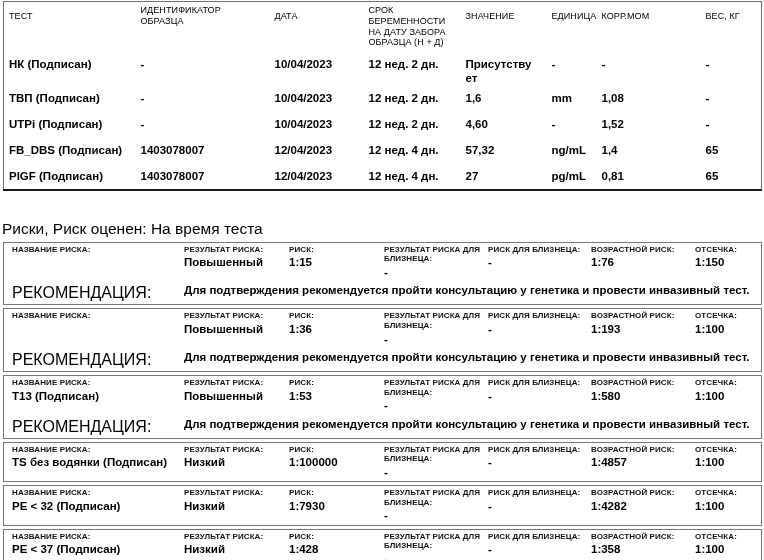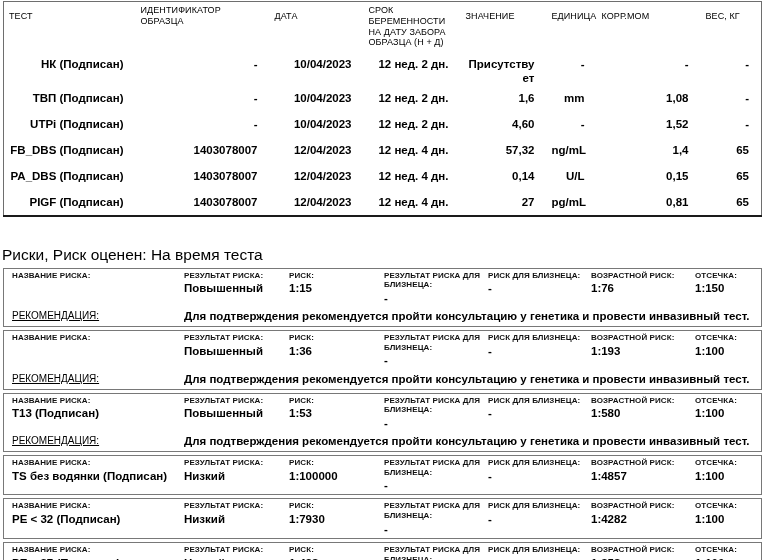--- a/index.html
+++ b/index.html
@@ -14,39 +14,39 @@
   table.tests col.c3{width:94px}
   table.tests col.c4{width:97px}
   table.tests col.c5{width:86px}
   table.tests col.c6{width:50px}
   table.tests col.c7{width:104px}
   table.tests col.c8{width:auto}
   table.tests th{padding:3px 4px 2px 5px;height:30px;vertical-align:top;text-align:left;font-weight:400;}
   table.tests th .hdr{display:inline-block;font-size:9px;line-height:1.2;letter-spacing:.1px;}
   table.tests th .hdr-sample_id{max-width:88px;}
   table.tests td.val{font-size:11.5px;font-weight:700;line-height:1.15;
-    padding:7px 12px 0 5px;height:19px;vertical-align:top;text-align:right;}
+    padding:7px 12px 0 5px;height:19px;vertical-align:top;}
   table.tests td.cell-value{overflow-wrap:break-word;word-break:break-word;}
 
   
   .risks-title{font-size:15.5px;font-weight:400;margin:29px 0 4px 2px;}
   .risk-block{border:1px solid #787878;margin:0 2px 3px 3px;padding:2px 0 2px 8px;background:#fff;}
   .risk-cols{display:flex;align-items:flex-start;}
   .rcol{flex:0 0 auto;padding-right:6px;box-sizing:border-box;}
   .rcol-name{width:172px}
   .rcol-result{width:105px}
   .rcol-risk{width:95px}
   .rcol-twin_result{width:104px}
   .rcol-twin_risk{width:103px}
   .rcol-age_risk{width:104px}
   .rcol-cutoff{flex:1 1 auto}
   .rlabel{font-size:8px;line-height:1.2;letter-spacing:.1px;color:#111;font-weight:bold;}
   .rval{font-size:11.5px;font-weight:700;line-height:1.25;margin-top:1px;}
   .rec-row{display:flex;align-items:flex-start;margin-top:5px;}
-  .rec-label{flex:0 0 172px;font-size:10px;text-decoration:underline;}
+  .rec-label{flex:0 0 172px;font-size:16px;}
   .rec-text{flex:1 1 auto;font-size:11.5px;font-weight:700;line-height:1.2;padding-right:4px;}
 </style>
 </head>
 <body>
 
 <div class="page">
 
   <table class="tests">
     <colgroup>
       <col class="c1">
@@ -105,30 +105,20 @@
           <td class="val cell-test">FB_DBS (Подписан)</td>
           <td class="val cell-sample_id">1403078007</td>
           <td class="val cell-date">12/04/2023</td>
           <td class="val cell-gestation">12 нед. 4 дн.</td>
           <td class="val cell-value">57,32</td>
           <td class="val cell-unit">ng/mL</td>
           <td class="val cell-corr_mom">1,4</td>
           <td class="val cell-weight">65</td>
         </tr>
         <tr>
-          <td class="val cell-test">PA_DBS (Подписан)</td>
-          <td class="val cell-sample_id">1403078007</td>
-          <td class="val cell-date">12/04/2023</td>
-          <td class="val cell-gestation">12 нед. 4 дн.</td>
-          <td class="val cell-value">0,14</td>
-          <td class="val cell-unit">U/L</td>
-          <td class="val cell-corr_mom">0,15</td>
-          <td class="val cell-weight">65</td>
-        </tr>
-        <tr>
           <td class="val cell-test">PIGF (Подписан)</td>
           <td class="val cell-sample_id">1403078007</td>
           <td class="val cell-date">12/04/2023</td>
           <td class="val cell-gestation">12 нед. 4 дн.</td>
           <td class="val cell-value">27</td>
           <td class="val cell-unit">pg/mL</td>
           <td class="val cell-corr_mom">0,81</td>
           <td class="val cell-weight">65</td>
         </tr>
       </tbody>

